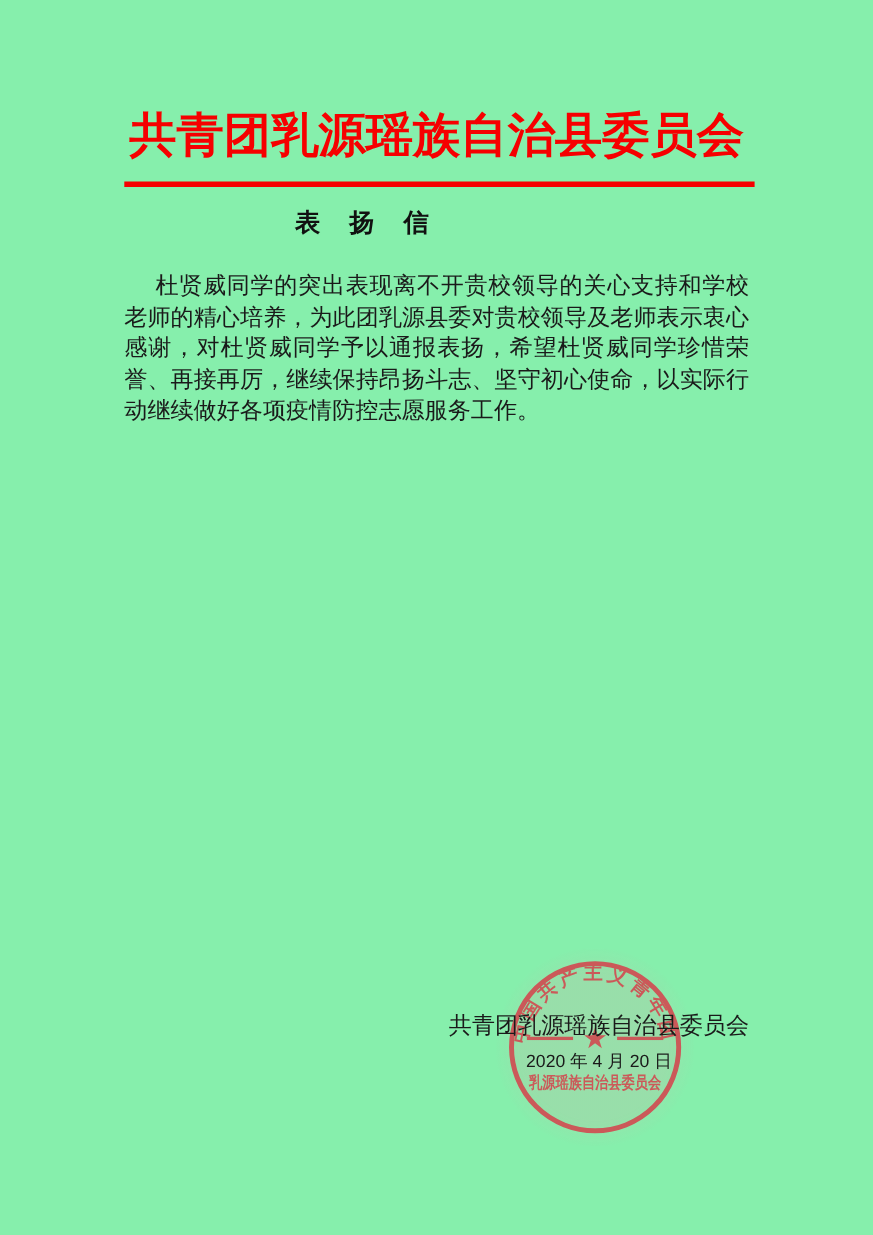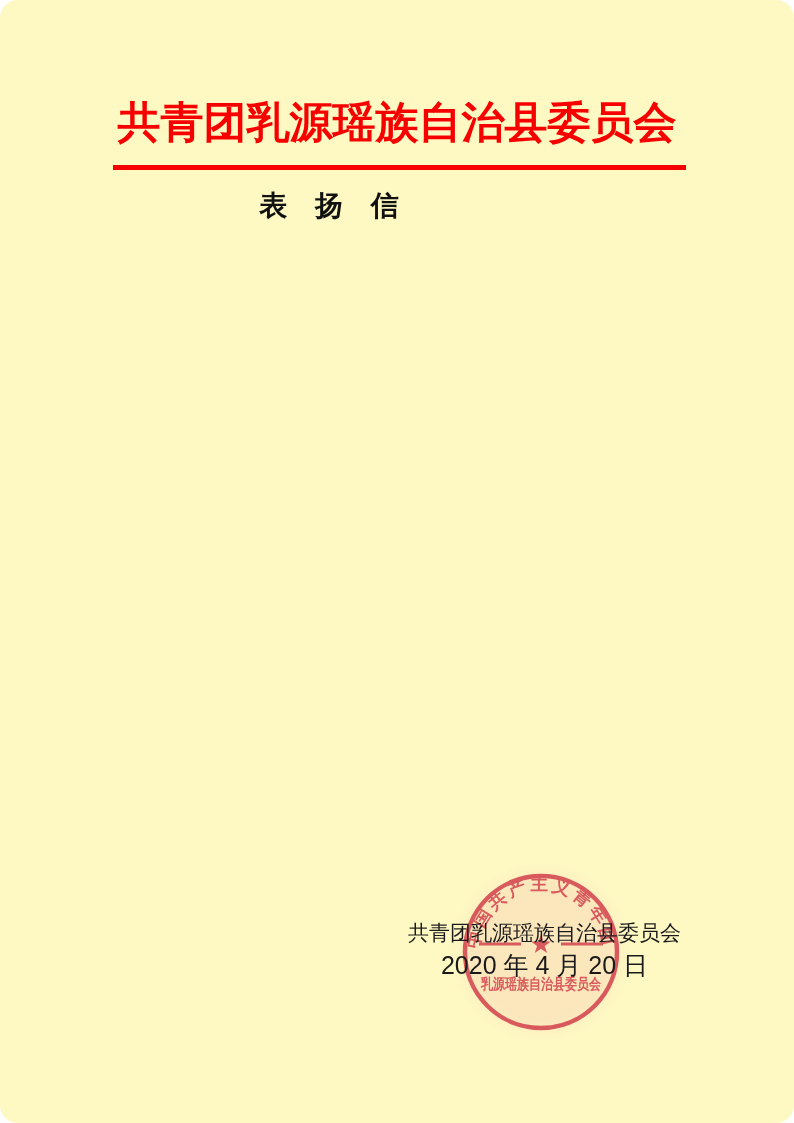--- a/index.html
+++ b/index.html
@@ -1,23 +1,22 @@
 <!DOCTYPE html>
 <html><head>
 <meta charset="utf-8">
 <style>
   html, body { margin: 0; padding: 0; background: #ffffff; }
   .page {
     position: relative;
     width: 794px;
     height: 1123px;
-    background: #fef9c3;
+    background: #86efac;
     font-family: "Liberation Sans", sans-serif;
     overflow: hidden;
-    border-radius: 18px;
   }
   .letterhead {
     position: absolute;
     top: 94px;
     left: 0;
     width: 794px;
     text-align: center;
     font-family: "Liberation Serif", serif;
     font-weight: bold;
     font-size: 43px;
@@ -32,21 +31,21 @@
     width: 573px;
     height: 5px;
     background: #f60000;
   }
   .letter-title {
     position: absolute;
     top: 187px;
     left: 0;
     width: 668px;
     text-align: center;
-    font-size: 28px;
+    font-size: 23px;
     font-weight: 600;
     letter-spacing: 10px;
     color: #111111;
     white-space: nowrap;
   }
   .body-block {
     position: absolute;
     top: 246px;
     left: 113px;
     width: 568px;
@@ -67,21 +66,21 @@
     z-index: 3;
     color: #1a1a1a;
   }
   .closing .sig {
     font-size: 21px;
     line-height: 25px;
     white-space: nowrap;
     text-align: right;
   }
   .closing .date {
-    font-size: 25px;
+    font-size: 16px;
     line-height: 25px;
     margin-top: 8px;
     text-align: center;
     white-space: nowrap;
   }
   .seal {
     position: absolute;
     left: 451px;
     top: 862px;
     width: 180px;
@@ -99,20 +98,21 @@
 
 <div class="page">
 
   <div class="letterhead">共青团乳源瑶族自治县委员会</div>
 
   <div class="rule"></div>
 
   <div class="letter-title">表 扬 信</div>
 
   <div class="body-block">
+    <p class="indent13">杜贤威同学的突出表现离不开贵校领导的关心支持和学校老师的精心培养，为此团乳源县委对贵校领导及老师表示衷心感谢，对杜贤威同学予以通报表扬，希望杜贤威同学珍惜荣誉、再接再厉，继续保持昂扬斗志、坚守初心使命，以实际行动继续做好各项疫情防控志愿服务工作。</p>
   </div>
 
   <div class="closing">
     <div class="sig">共青团乳源瑶族自治县委员会</div>
     <div class="date">2020 年 4 月 20 日</div>
   </div>
 
   <div class="seal">
     <svg viewBox="0 0 180 180" width="180" height="180">
       <defs>

